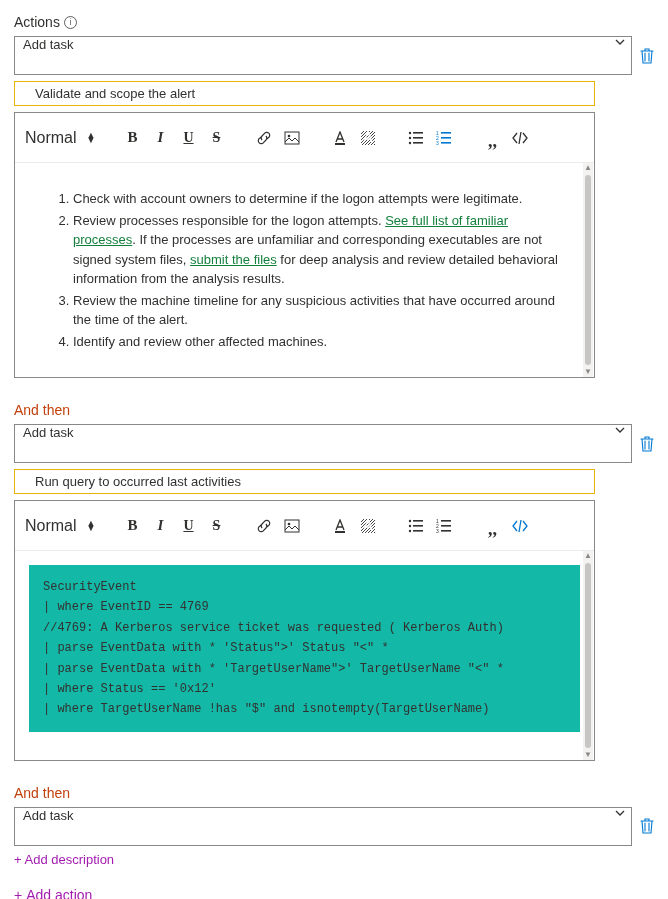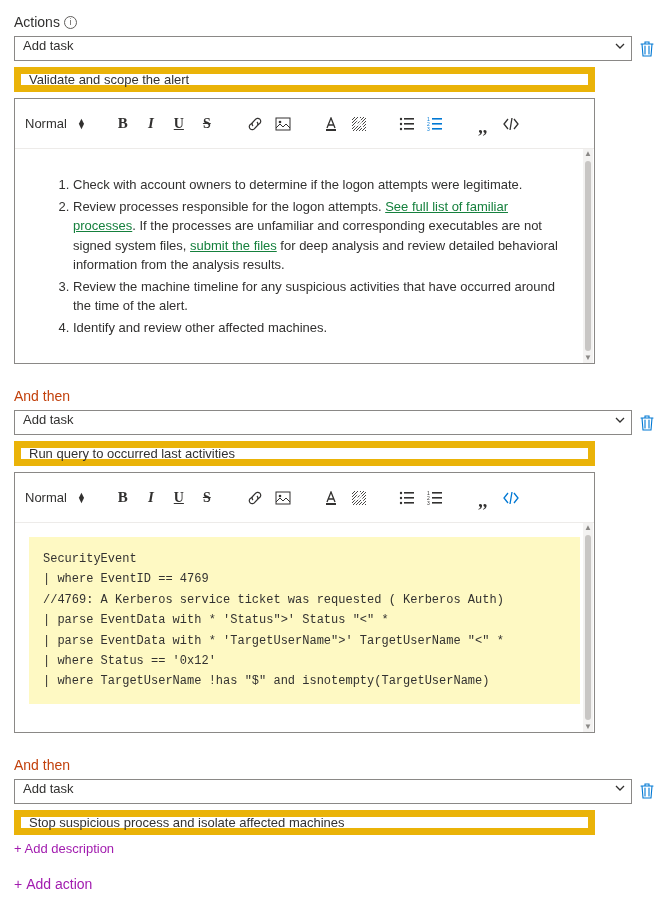--- a/index.html
+++ b/index.html
@@ -33,41 +33,40 @@
   }
   .task-block { margin-bottom: 24px; }
   .row-with-trash {
     display: flex;
     align-items: center;
     margin-bottom: 6px;
   }
   .select-input {
     flex: 1;
     border: 1px solid #8a8886;
-    height: 25px;
-    display: flex;
-    align-items: center;
+    height: 39px;
+    display: flex;
     justify-content: space-between;
     padding: 0 6px 6px 8px;
     font-size: 13px;
   }
   .chevron-down-icon {
     width: 10px; height: 10px;
   }
   .chevron-down-icon svg { display:block; }
   .trash-btn {
     margin-left: 8px;
     color: #0078d4;
     cursor: pointer;
     display:flex; align-items:center;
   }
   .text-input {
-    border: 7px solid #eab308;
+    border: 1px solid #eab308;
     height: 25px;
-    padding: 0 8px;
+    padding: 0 20px;
     display: flex;
     align-items: center;
     font-size: 13px;
     width: 581px;
     margin-bottom: 6px;
   }
   .editor {
     border: 1px solid #8a8886;
     width: 581px;
     margin-bottom: 6px;
@@ -80,21 +79,21 @@
     padding: 0 10px;
     border-bottom: 1px solid #edebe9;
   }
   .toolbar .group {
     display: flex;
     align-items: center;
     margin-right: 26px;
   }
   .toolbar .group:last-child { margin-right: 0; }
   .toolbar .normal-label {
-    font-size: 13px;
+    font-size: 16px;
     margin-right: 10px;
     text-align: right;
   }
   .toolbar .updown {
     display:flex; flex-direction:column; line-height:5px; font-size:9px; color:#323130;
   }
   .tb-btn {
     width: 22px; height: 22px;
     display:flex; align-items:center; justify-content:center;
     margin-right: 6px;
@@ -125,21 +124,21 @@
     position:absolute; right:1px; top:50px; bottom:0; width:10px;
     background:#f3f2f1;
   }
   .scrollbar-arrow {
     font-size:8px; color:#8a8886; text-align:center; line-height:10px; height:10px;
   }
   .scrollbar-thumb {
     position:absolute; left:2px; right:2px; top:12px; bottom:12px; background:#c8c6c4; border-radius:3px;
   }
   .code-block {
-    background:#fef9c3;
+    background:#14b8a6;
     padding:12px 14px;
     font-family:"Consolas","Courier New",monospace;
     font-size:12px;
     line-height:1.7;
     white-space:pre;
     margin: 4px 0 8px;
   }
   .muted-label {
     font-size: 14px;
     margin-bottom: 6px;
@@ -404,23 +403,20 @@
             <path d="M1 3 L5 7 L9 3" stroke="#323130" stroke-width="1.3" fill="none"></path>
           </svg>
       </span>
     </div>
     <div class="trash-btn">
       <svg width="14" height="16" viewBox="0 0 14 16">
           <path d="M1 3h12M5 3V1h4v2M2 3l1 12h8l1-12M5 5v8M9 5v8" stroke="#0078d4" stroke-width="1.1" fill="none" stroke-linecap="round"></path>
         </svg>
     </div>
   </div>
-  <div class="text-input">
-    <span>Stop suspicious process and isolate affected machines</span>
-  </div>
   <span class="link-btn">+ Add description</span>
 </div>
 
 <div>
   <span class="link-btn add-action">
     <span class="plus">+</span>
     <span>Add action</span>
   </span>
 </div>
 

